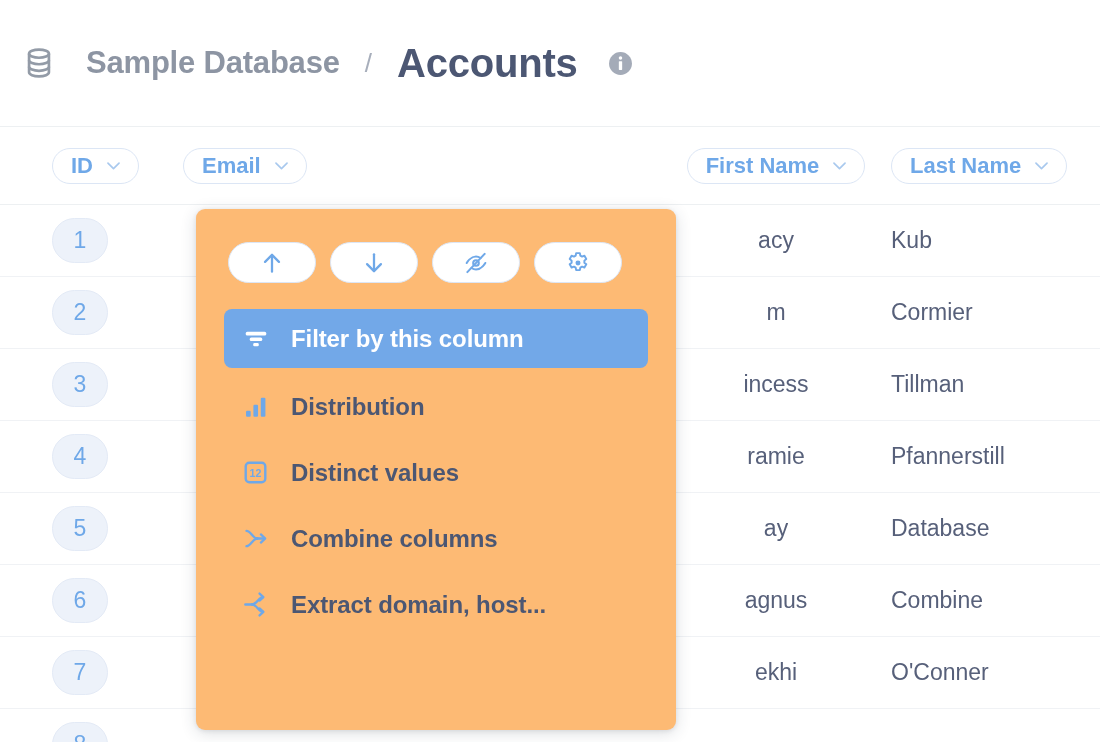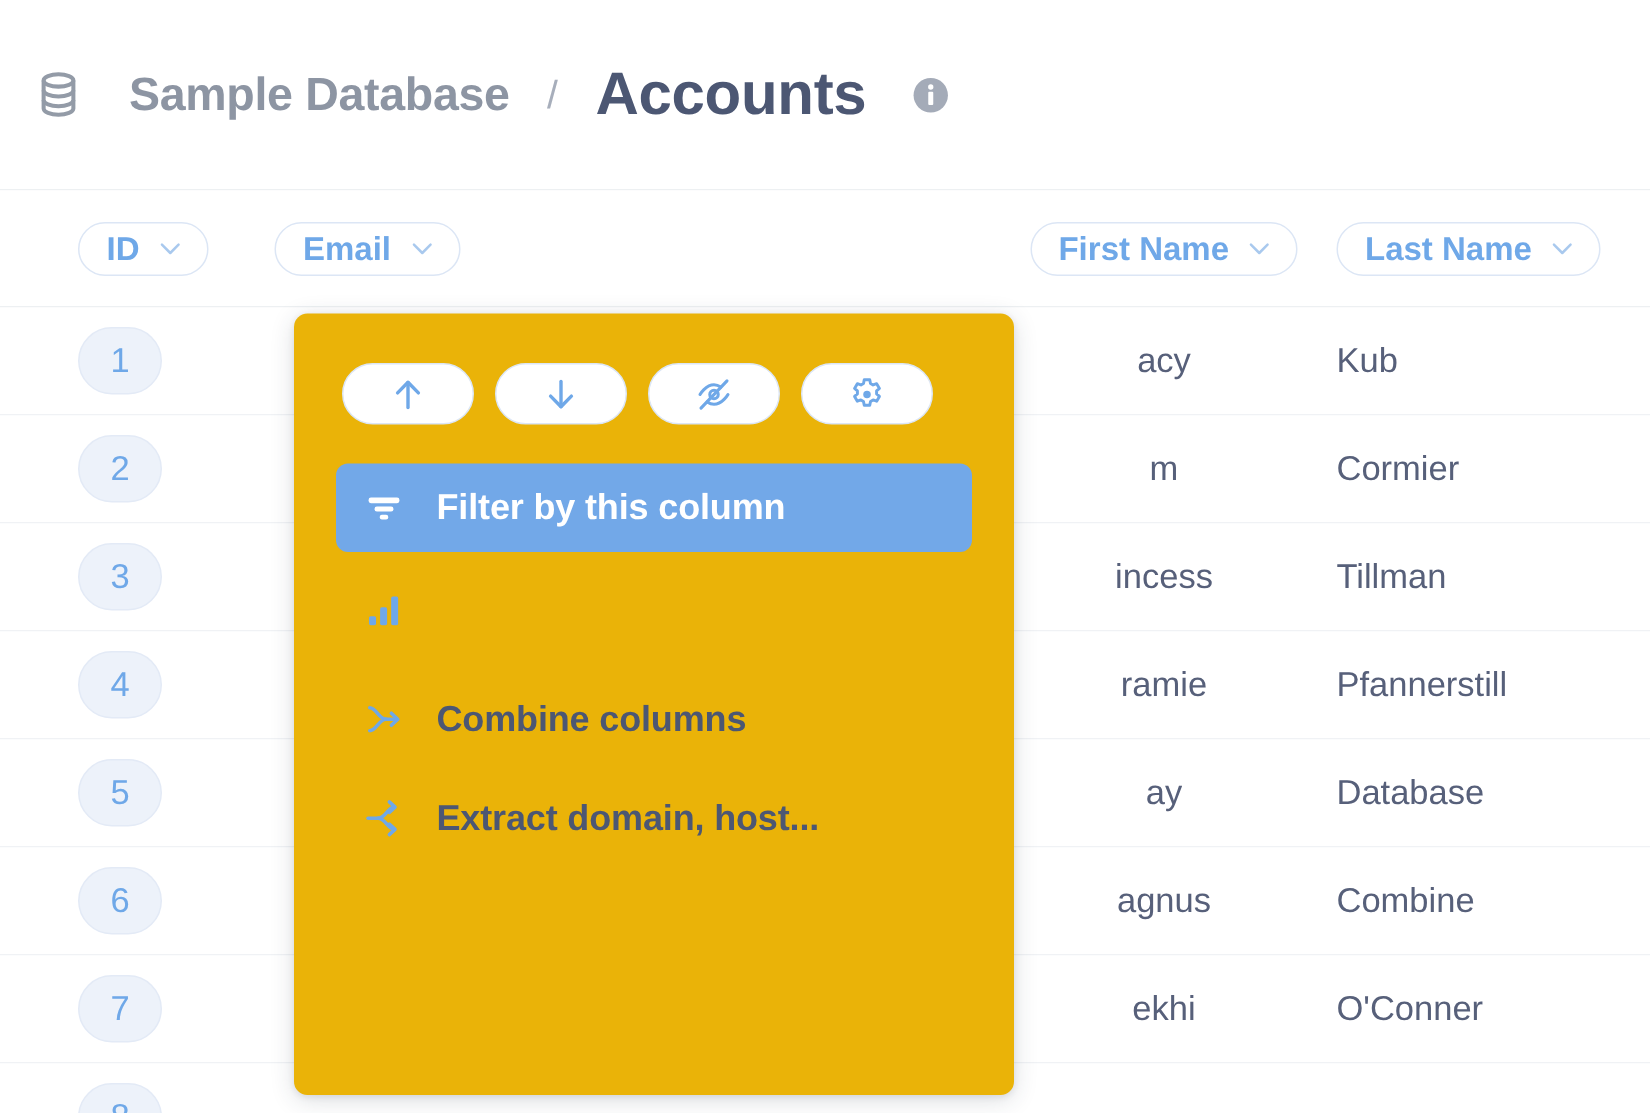--- a/index.html
+++ b/index.html
@@ -158,21 +158,21 @@
     overflow: hidden;
   }
 
   
   .popup {
     position: absolute;
     left: 196px;
     top: 209px;
     width: 480px;
     height: 521px;
-    background: #eab308;
+    background: #fdba74;
     border-radius: 9px;
     box-shadow: 0 3px 16px rgba(40,50,70,0.16), 0 1px 4px rgba(40,50,70,0.10);
     padding: 33px 28px 0 28px;
     z-index: 40;
   }
 
   .icon-row {
     display: flex;
     gap: 14px;
     margin-bottom: 26px;
@@ -467,24 +467,34 @@
       <div class="spacer-lg"></div>
 
       <div class="menu-item">
         <span class="mi-icon">
           <svg width="26" height="26" viewBox="0 0 24 24">
             <rect x="2.8" y="15.5" width="4.3" height="5.5" rx="1" fill="#6FA8E8"></rect>
             <rect x="9.6" y="10" width="4.3" height="11" rx="1" fill="#6FA8E8"></rect>
             <rect x="16.4" y="3.4" width="4.3" height="17.6" rx="1" fill="#6FA8E8"></rect>
           </svg>
         </span>
+        <span class="mi-label">Distribution</span>
       </div>
 
       <div class="spacer-sm"></div>
 
+      <div class="menu-item">
+        <span class="mi-icon">
+          <svg width="25" height="25" viewBox="0 0 24 24">
+            <rect x="2.6" y="2.6" width="18.8" height="18.8" rx="3.4" fill="none" stroke="#6FA8E8" stroke-width="2.3"></rect>
+            <text x="12" y="16.4" text-anchor="middle" font-family="'Liberation Sans', sans-serif" font-size="10.2" font-weight="700" fill="#6FA8E8">12</text>
+          </svg>
+        </span>
+        <span class="mi-label">Distinct values</span>
+      </div>
 
       <div class="spacer-sm"></div>
 
       <div class="menu-item">
         <span class="mi-icon">
           <svg width="27" height="27" viewBox="0 0 24 24" fill="none">
             <path d="M4 5.2c3.9 0 5.4 6.8 9.6 6.8" stroke="#6FA8E8" stroke-width="2.1" stroke-linecap="round"></path>
             <path d="M4 18.8c3.9 0 5.4-6.8 9.6-6.8" stroke="#6FA8E8" stroke-width="2.1" stroke-linecap="round"></path>
             <path d="M13 12h7" stroke="#6FA8E8" stroke-width="2.1" stroke-linecap="round"></path>
             <path d="M16.8 8.4L20.6 12l-3.8 3.6" stroke="#6FA8E8" stroke-width="2.1" stroke-linecap="round" stroke-linejoin="round"></path>

